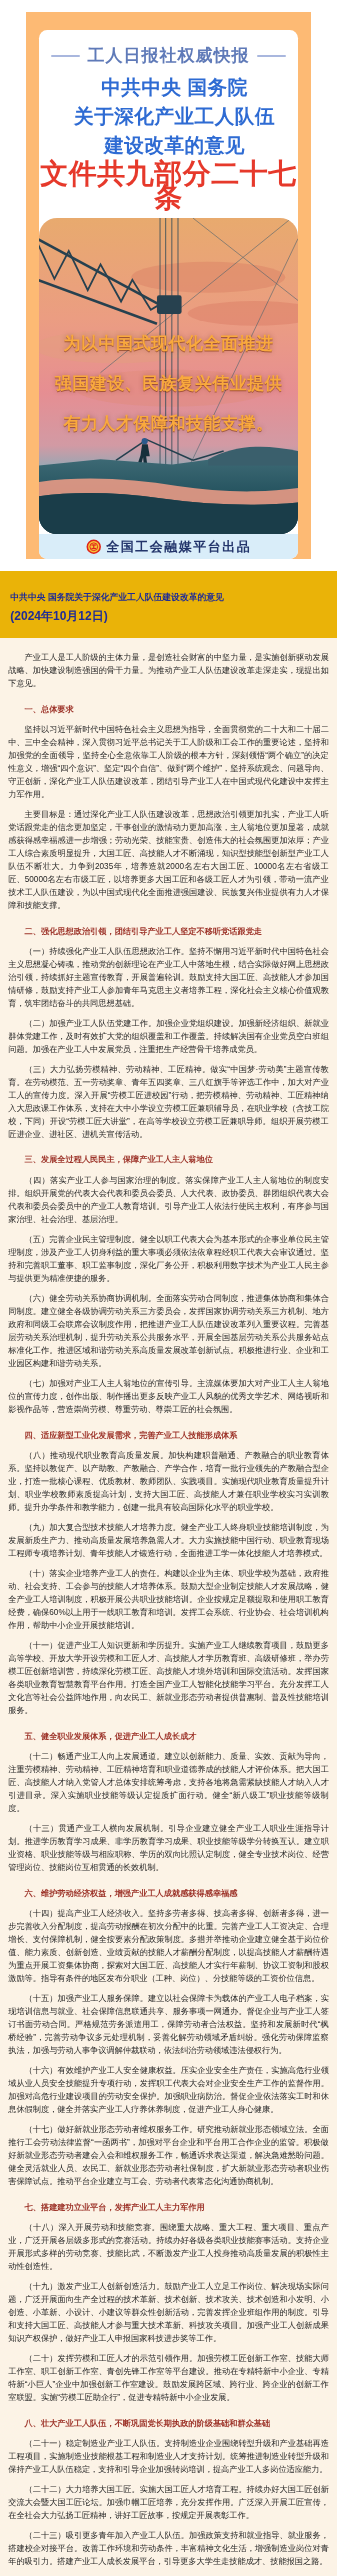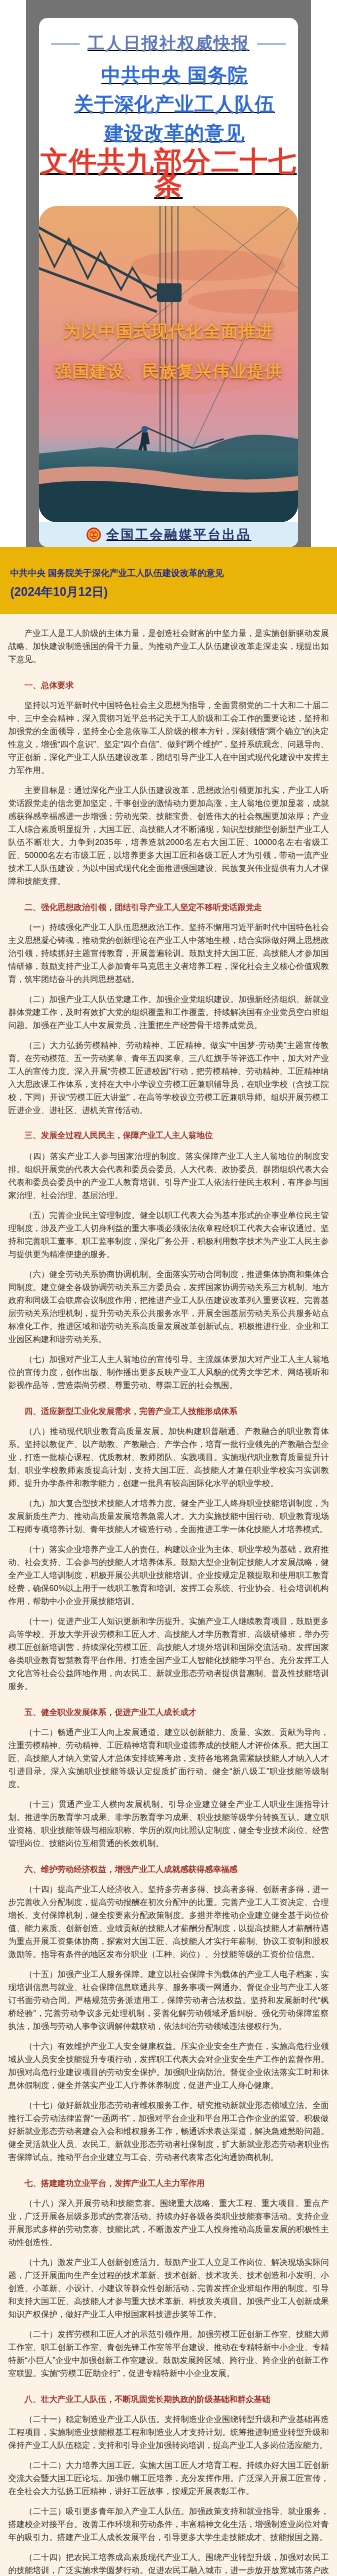--- a/index.html
+++ b/index.html
@@ -1,20 +1,20 @@
 <!DOCTYPE html>
 <html style="font-size:8.2px"><head>
 <meta charset="utf-8">
 <style>
   html,body{margin:0;padding:0;}
   body{background:#ffffff;font-family:"Liberation Sans","DejaVu Sans",sans-serif;}
   .page{width:337px;margin:0 auto;background:#ffffff;}
 
   
-  .hero-zone{background:#737373;margin:0 26px;padding:18px 13px 0 13px;text-decoration:underline;}
+  .hero-zone{background:#fdba74;margin:12px 26px;padding:18px 13px 0 13px;}
   .hero-card{background:#ffffff;border-radius:8.2px;overflow:hidden;}
   .kicker-row{display:flex;align-items:center;justify-content:center;padding:14.4px 5.2px 3.1px 5.2px;}
   .kicker-dash{width:29px;height:2.1px;background:#a9b7de;border-radius:1px;margin:0 7.2px;}
   .kicker-text{font-family:"DejaVu Serif","Liberation Serif",serif;font-weight:700;
     font-size:17px;color:#5f7ab8;letter-spacing:1px;white-space:nowrap;}
   .big-title{font-size:19.6px;font-weight:800;color:#2e6bd3;text-align:center;
     line-height:25px;letter-spacing:0.5px;margin-top:4.1px;padding-left:12px;}
   .big-highlight{font-size:28px;font-weight:800;color:#e6392b;text-align:center;
     line-height:24px;margin-top:4.1px;letter-spacing:0.5px;}
 
@@ -127,20 +127,21 @@
           <path d="M0 480 L120 468 L260 478 L380 462 L505 474 L505 613 L0 613 Z" fill="url(#ground)"></path>
           <path d="M330 468 C380 440 440 438 505 452 L505 480 L330 480 Z" fill="#3a5f6c"></path>
 
           <path d="M0 512 C90 500 180 506 270 520 C350 532 430 534 505 524 L505 552 C420 560 330 556 240 544 C150 532 70 530 0 540 Z" fill="#e89a85" opacity="0.9"></path>
           <path d="M0 540 C70 530 150 532 240 544 C330 556 420 560 505 552 L505 613 L0 613 Z" fill="#1a3d49"></path>
         </svg>
 
         <div class="photo-overlay">
           <div>为以中国式现代化全面推进</div>
           <div>强国建设、民族复兴伟业提供</div>
+          <div>有力人才保障和技能支撑。</div>
         </div>
       </div>
 
       <div class="producer-strip">
         <svg width="15.5" height="15.5" viewBox="0 0 30 30">
           <circle cx="15" cy="15" r="12.5" fill="#f7c437" stroke="#e0251b" stroke-width="3"></circle>
           <circle cx="15" cy="15" r="7.5" fill="none" stroke="#e0251b" stroke-width="1.8"></circle>
           <rect x="10.5" y="10.5" width="9" height="2.2" fill="#e0251b"></rect>
           <rect x="13.9" y="11" width="2.2" height="8" fill="#e0251b"></rect>
           <rect x="10.5" y="17.3" width="9" height="2.2" fill="#e0251b"></rect>

